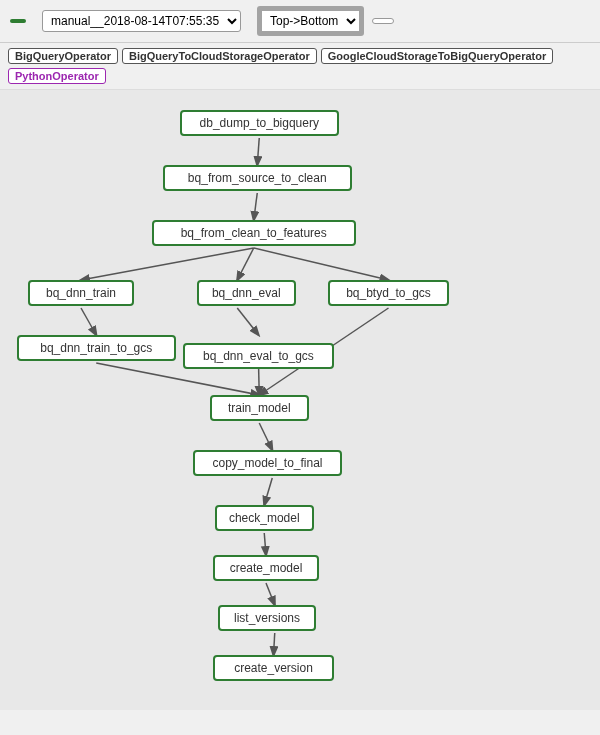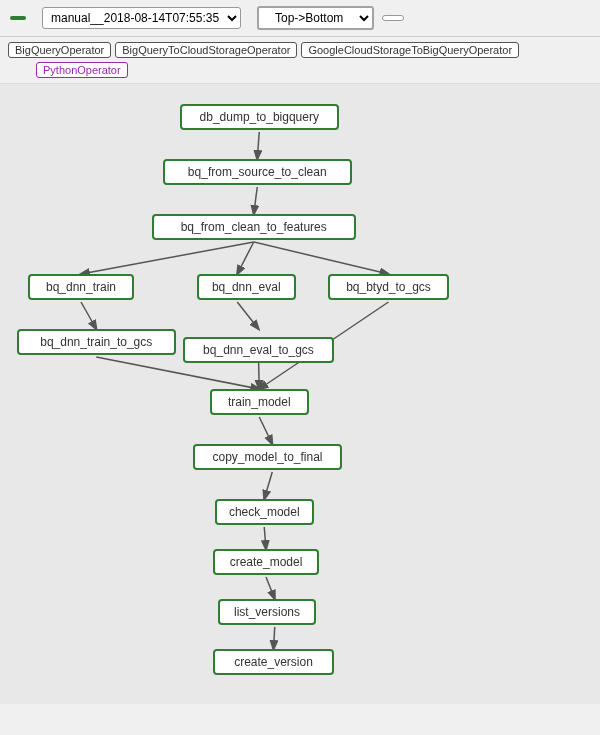--- a/index.html
+++ b/index.html
@@ -37,23 +37,23 @@
       background: white;
       padding: 2px 4px;
       font-size: 12px;
       border-radius: 3px;
     }
     #layout-label {
       font-size: 13px;
       color: #333;
     }
     #layout-select {
-      border: 2px solid #a3a3a3;
+      border: 5px solid #a3a3a3;
       background: white;
-      padding: 2px 12px;
+      padding: 2px 4px;
       font-size: 12px;
       border-radius: 3px;
     }
     #go-button {
       background: white;
       border: 1px solid #999;
       padding: 2px 10px;
       border-radius: 3px;
       font-size: 13px;
       cursor: pointer;
@@ -68,25 +68,25 @@
       background: #f0f0f0;
       border-bottom: 1px solid #ddd;
     }
     .op-tag {
       border: 1px solid #555;
       border-radius: 3px;
       padding: 1px 6px;
       font-size: 11px;
       background: white;
       color: #333;
+      font-weight: bold;
     }
     .op-tag.python {
       border-color: #9c27b0;
       color: #9c27b0;
-      margin-left: 28px;
     }
 
     
     #dag-canvas {
       background: #e8e8e8;
       width: 100%;
       padding: 10px 0;
       position: relative;
       min-height: 620px;
     }

